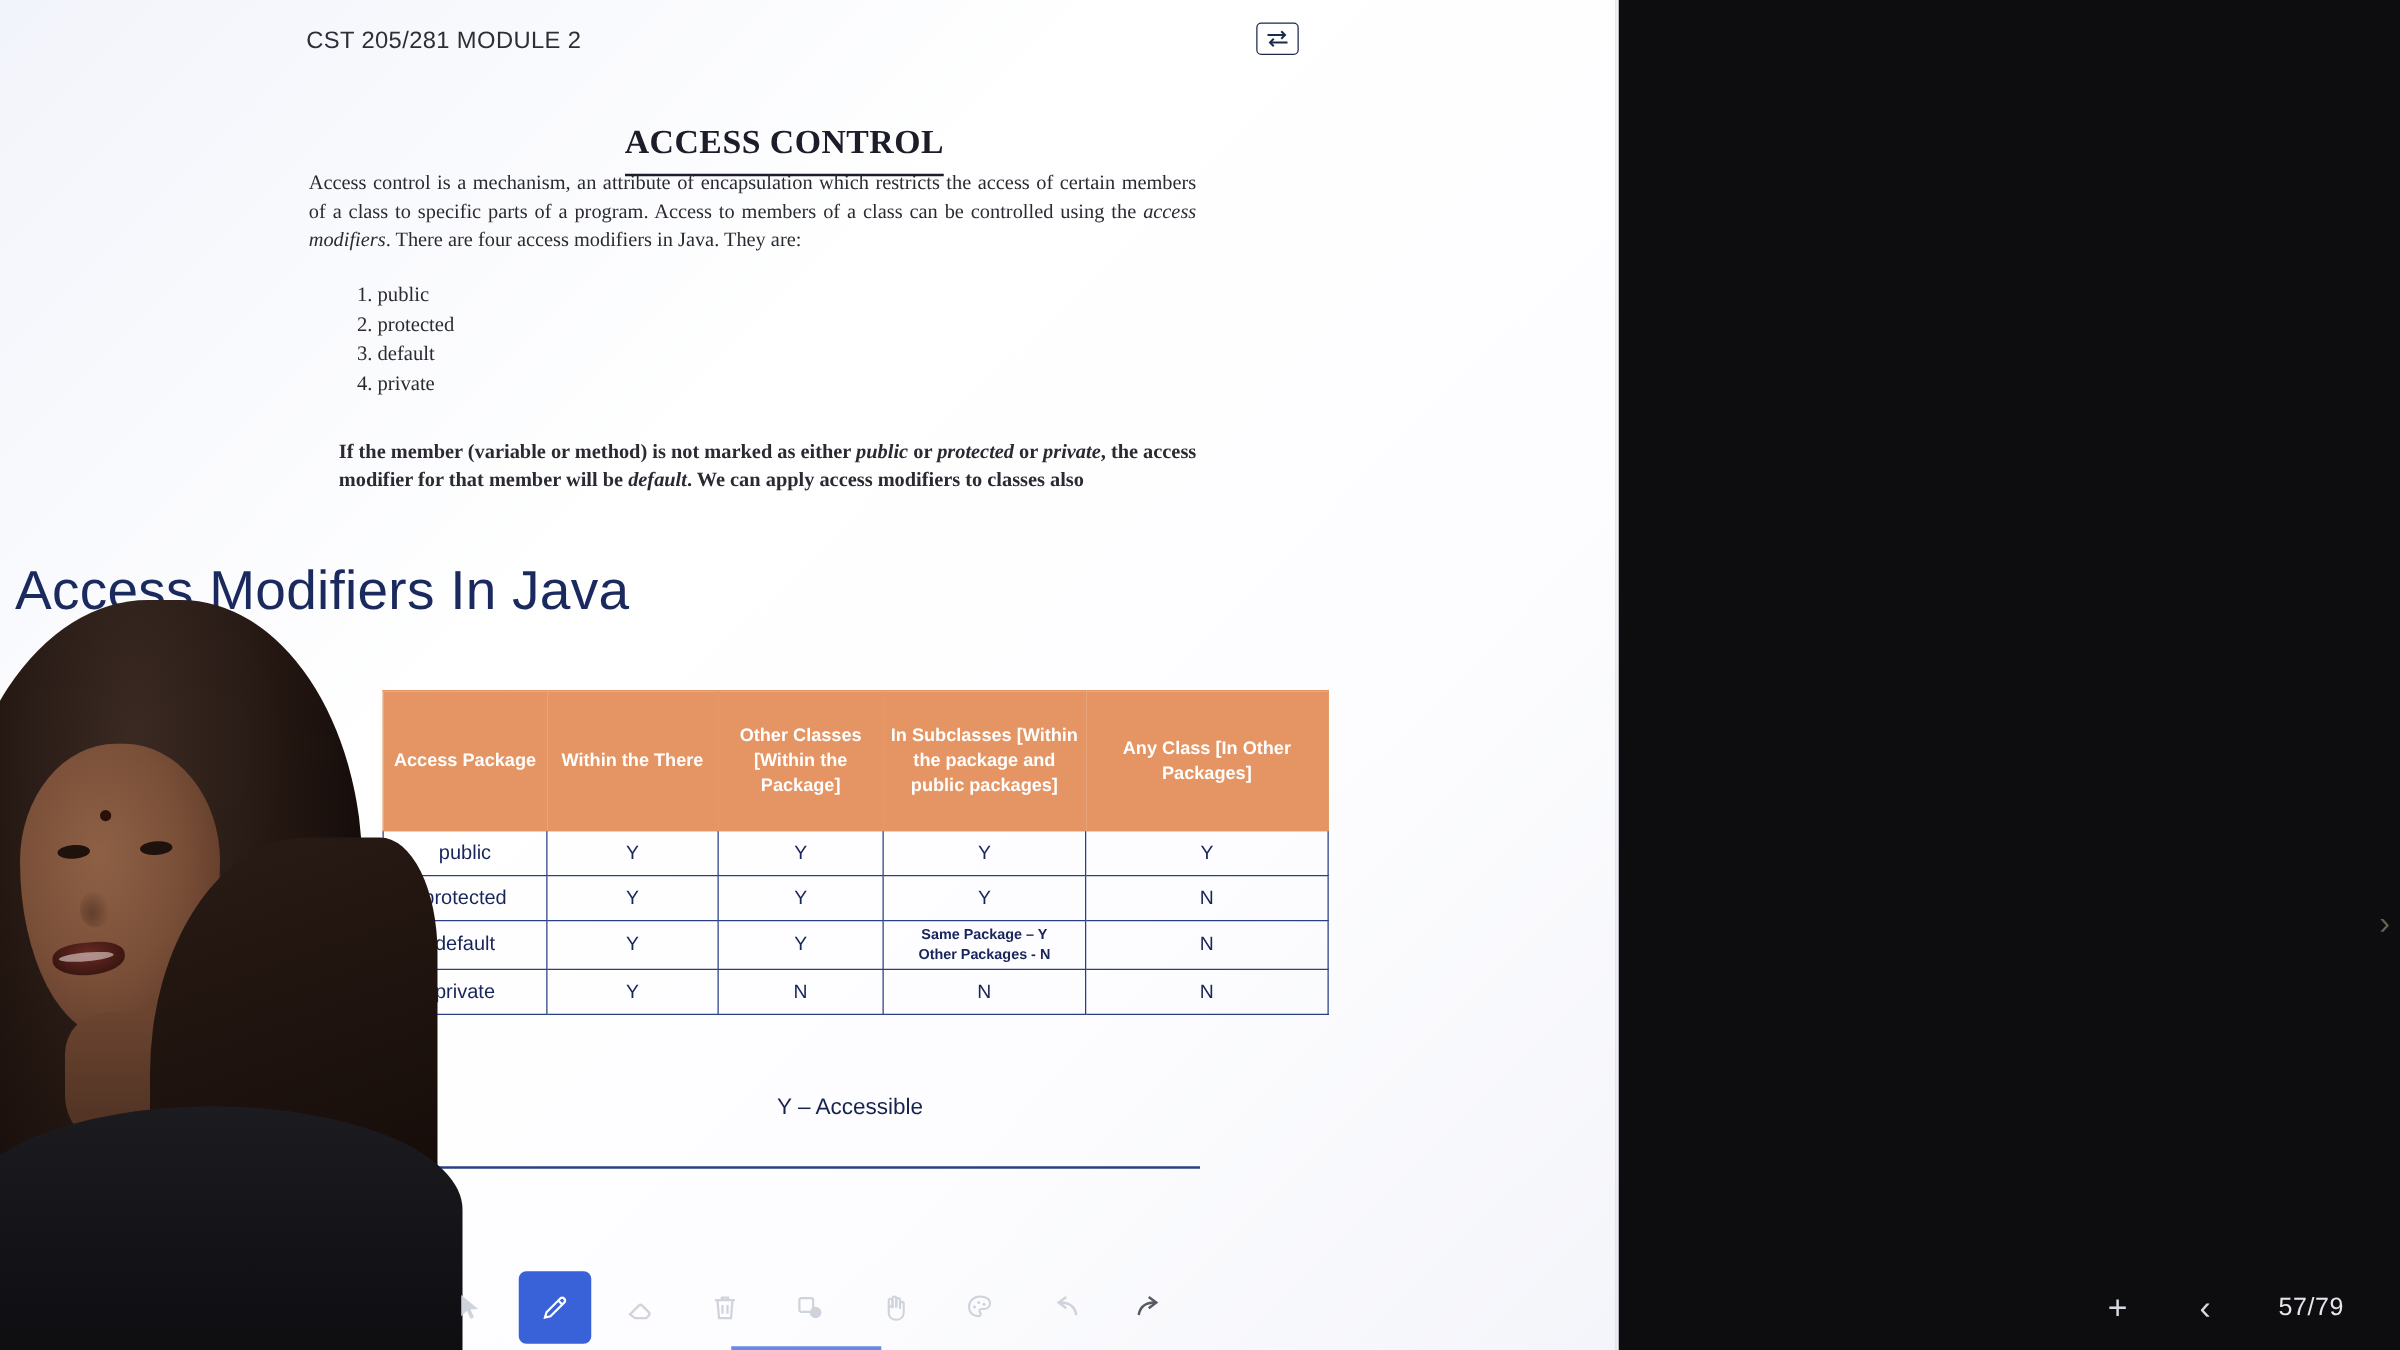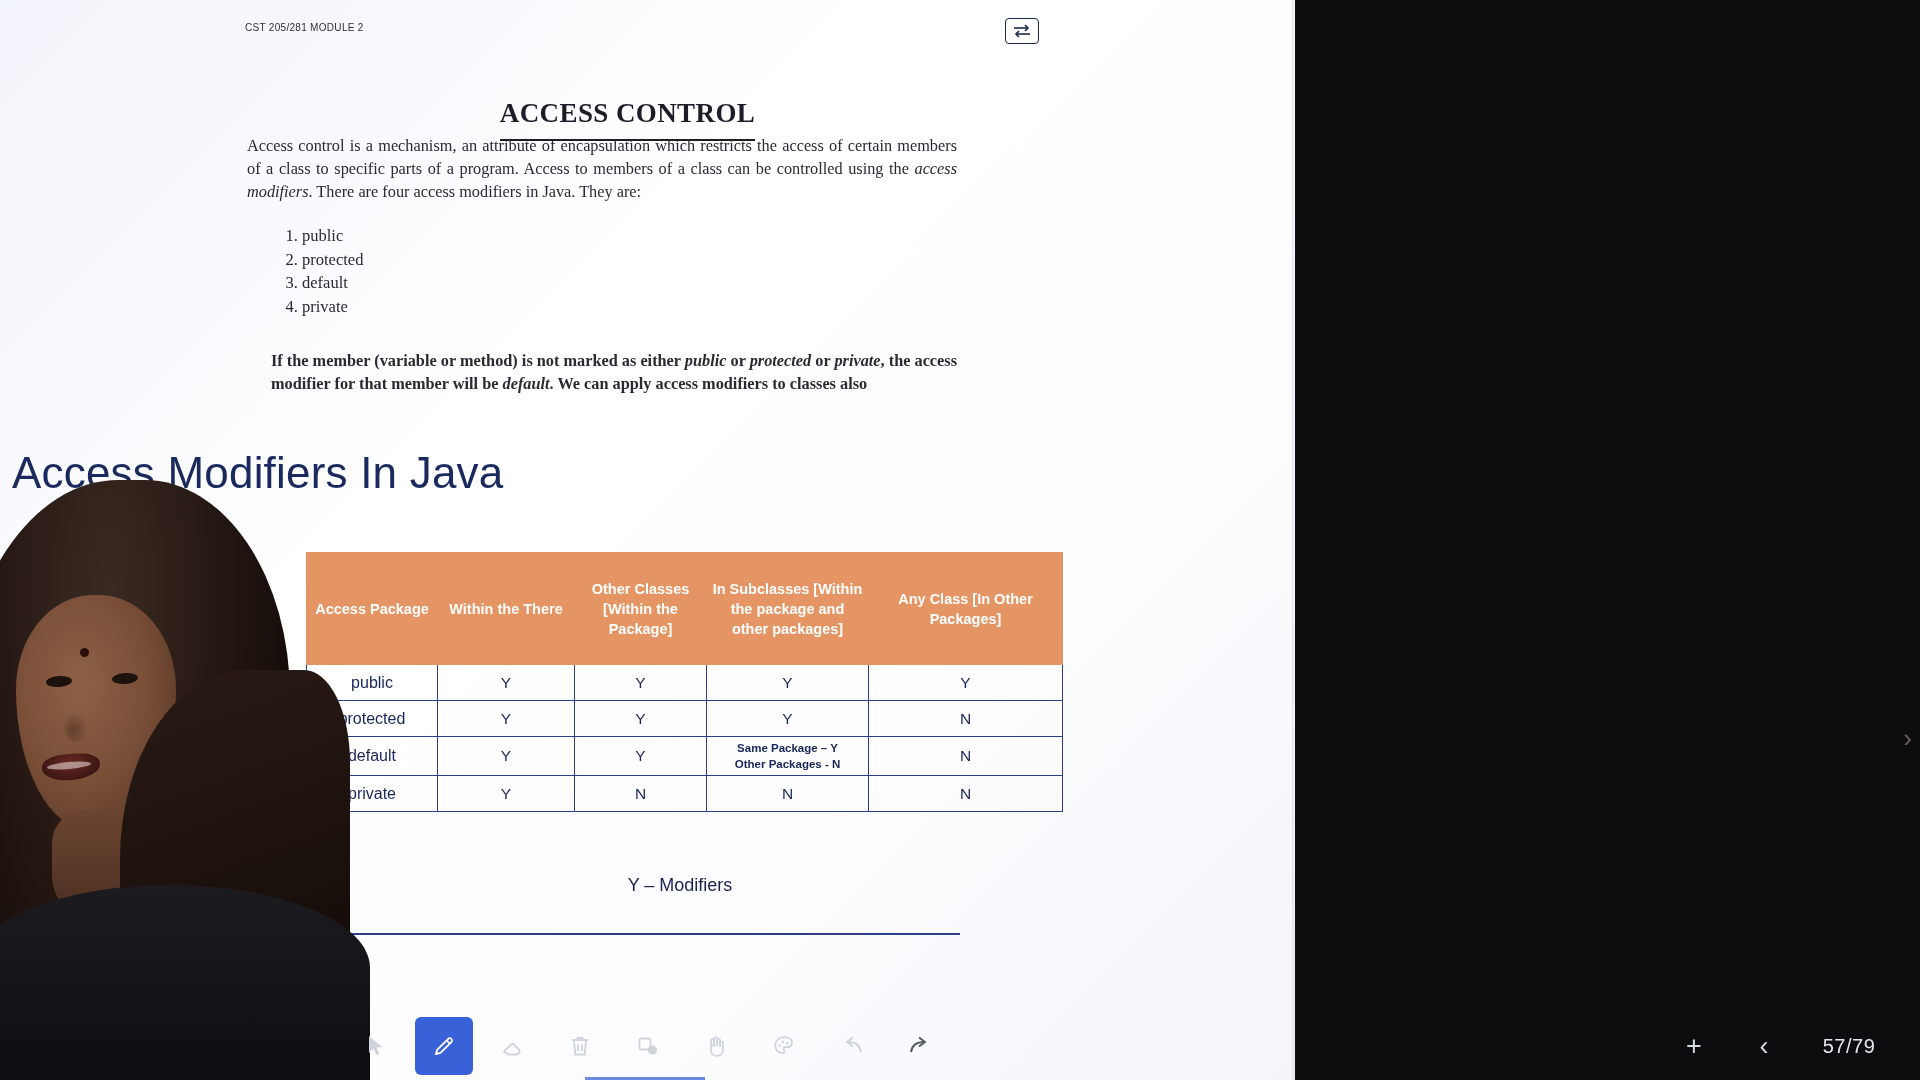--- a/index.html
+++ b/index.html
@@ -45,21 +45,21 @@
     color: #6a5f55;
     font-size: 26px;
     line-height: 1;
   }
 
   
   .doc-header {
     position: absolute;
     left: 245px; top: 22px;
     font-family: "Liberation Sans", sans-serif;
-    font-size: 10px;
+    font-size: 19px;
     letter-spacing: .3px;
     color: #2e2e38;
     white-space: nowrap;
   }
   .swap-icon {
     position: absolute;
     left: 1005px; top: 18px;
     width: 34px; height: 26px;
     border: 1.8px solid #1a2a4a;
     border-radius: 4px;
@@ -366,21 +366,21 @@
           <col class="c2">
           <col class="c3">
           <col class="c4">
           <col class="c5">
       </colgroup>
       <thead>
         <tr>
           <th>Access Package</th>
           <th>Within the There</th>
           <th>Other Classes [Within the Package]</th>
-          <th>In Subclasses [Within the package and other packages]</th>
+          <th>In Subclasses [Within the package and public packages]</th>
           <th>Any Class [In Other Packages]</th>
         </tr>
       </thead>
       <tbody>
         <tr>
           <td class="modifier">public</td>
           <td>Y</td>
           <td>Y</td>
           <td>Y</td>
           <td>Y</td>
@@ -403,21 +403,21 @@
           <td class="modifier">private</td>
           <td>Y</td>
           <td>N</td>
           <td>N</td>
           <td>N</td>
         </tr>
       </tbody>
     </table>
 
     <div class="legend">
-      <div>Y – Modifiers</div>
+      <div>Y – Accessible</div>
     </div>
     <div class="legend-rule"></div>
 
     <div id="presenter">
       <div class="p-hairmass"></div>
       <div class="p-face"></div>
       <div class="p-nose"></div>
       <div class="p-bindi"></div>
       <div class="p-eye l"></div>
       <div class="p-eye r"></div>

